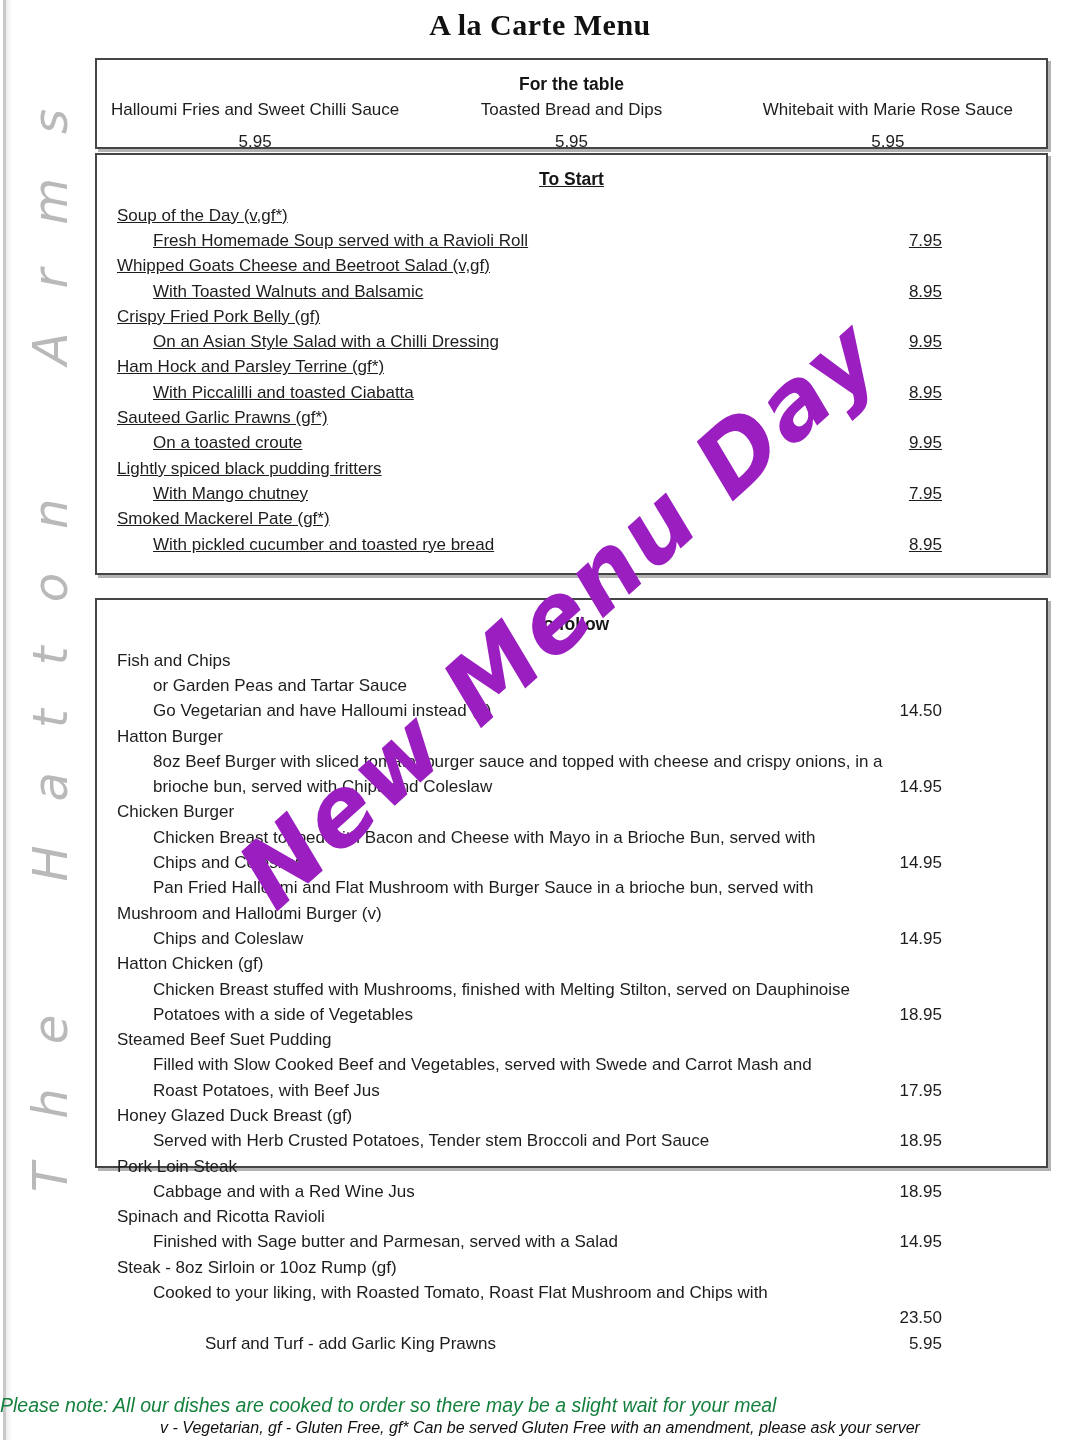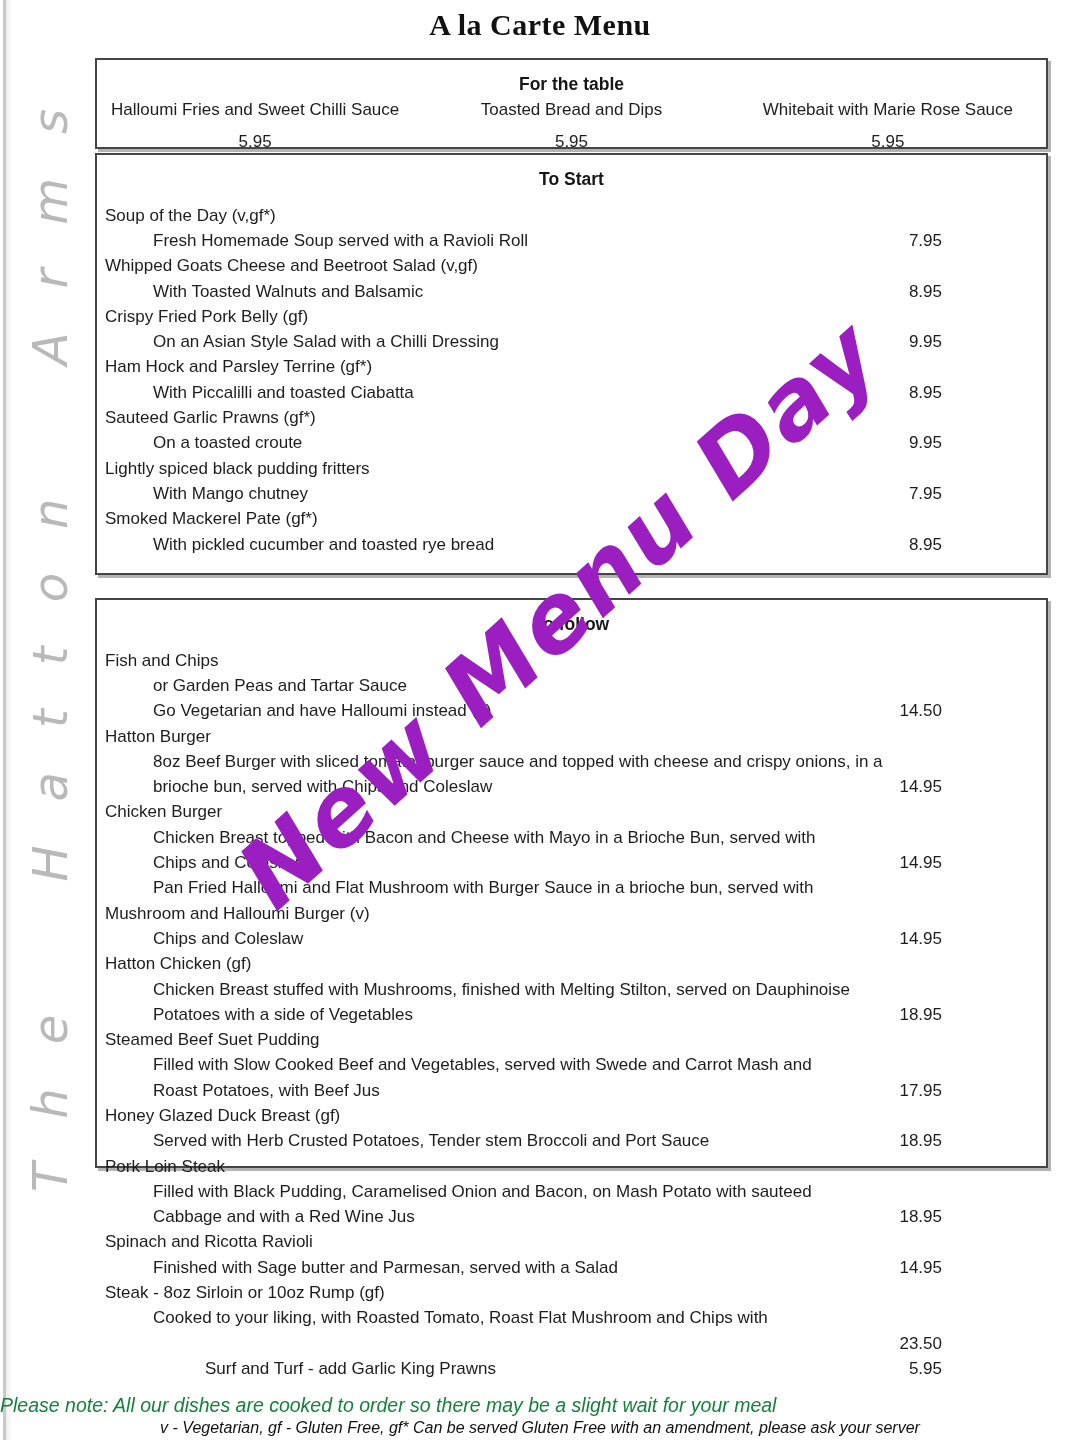--- a/index.html
+++ b/index.html
@@ -26,35 +26,35 @@
     font-weight:bold; font-size:30px; color:#111;
     letter-spacing:0.5px;
   }
   .box {
     position:absolute; left:95px; width:953px;
     background:#fff;
     border:2px solid #454545;
     box-shadow:3px 3px 0 #b3b3b3;
   }
   #box-table  { top:58px;  height:91px; }
-  #box-start  { top:153px; height:422px; }
+  #box-start  { top:153px; height:422px;text-decoration:underline; }
   #box-follow { top:598px; height:570px; }
   .box-head {
     text-align:center; font-weight:bold; font-size:17.5px; color:#161616;
     padding-top:14px;
   }
   
   .table-grid { display:flex; margin-top:5px; }
   .table-col  { flex:1; text-align:center; }
   .table-name { font-size:17px; }
   .table-price{ font-size:17px; margin-top:12px; }
   
   .lines { margin-top:13px; }
   .line { display:flex; align-items:center; height:25.3px; font-size:17px; }
-  .line .txt       { padding-left:8px;  white-space:nowrap; }
+  .line .txt       { padding-left:20px;  white-space:nowrap; }
   .line .indent-1  { padding-left:56px; }
   .line .indent-2  { padding-left:108px; }
   .line .price {
     margin-left:auto; margin-right:104px;
     width:64px; text-align:right; font-size:17px;
   }
   
   .watermark {
     position:absolute; left:118px; top:558px; width:884px;
     text-align:center;
@@ -238,23 +238,20 @@
         <span class="txt">Honey Glazed Duck Breast (gf)</span>
       </div>
       <div class="line">
         <span class="txt indent-1">Served with Herb Crusted Potatoes, Tender stem Broccoli and Port Sauce</span>
         <span class="price">18.95</span>
       </div>
       <div class="line">
         <span class="txt">Pork Loin Steak</span>
       </div>
       <div class="line">
-        <span class="txt indent-1">Filled with Black Pudding, Caramelised Onion and Bacon, on Mash Potato with sauteed</span>
-      </div>
-      <div class="line">
         <span class="txt indent-1">Cabbage and with a Red Wine Jus</span>
         <span class="price">18.95</span>
       </div>
       <div class="line">
         <span class="txt">Spinach and Ricotta Ravioli</span>
       </div>
       <div class="line">
         <span class="txt indent-1">Finished with Sage butter and Parmesan, served with a Salad</span>
         <span class="price">14.95</span>
       </div>

